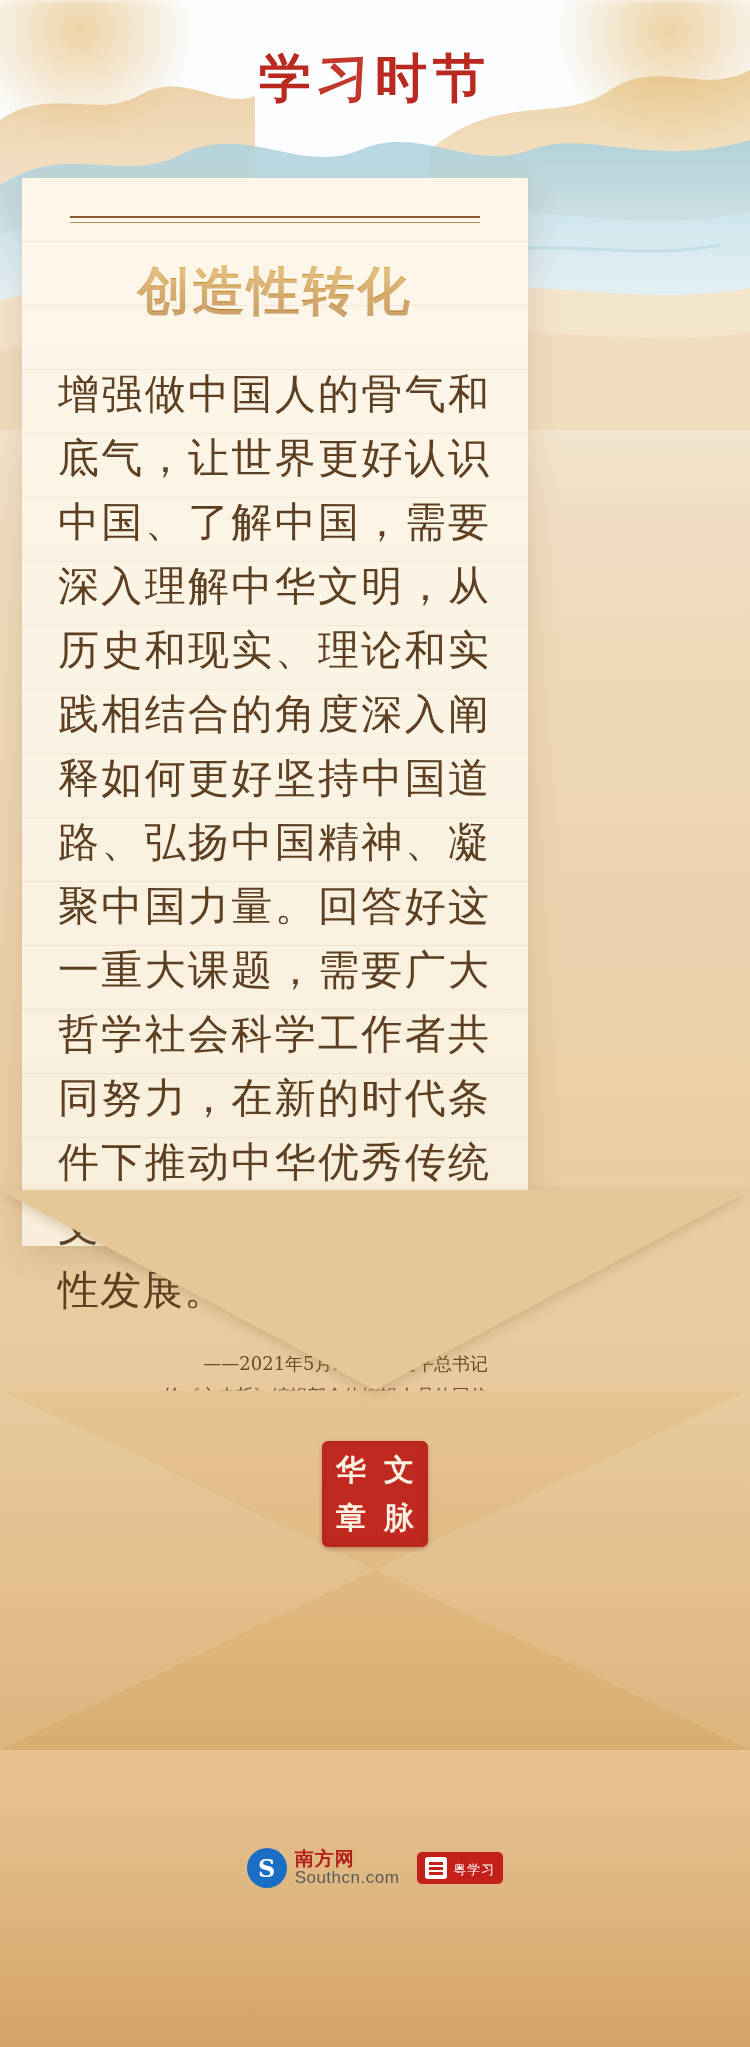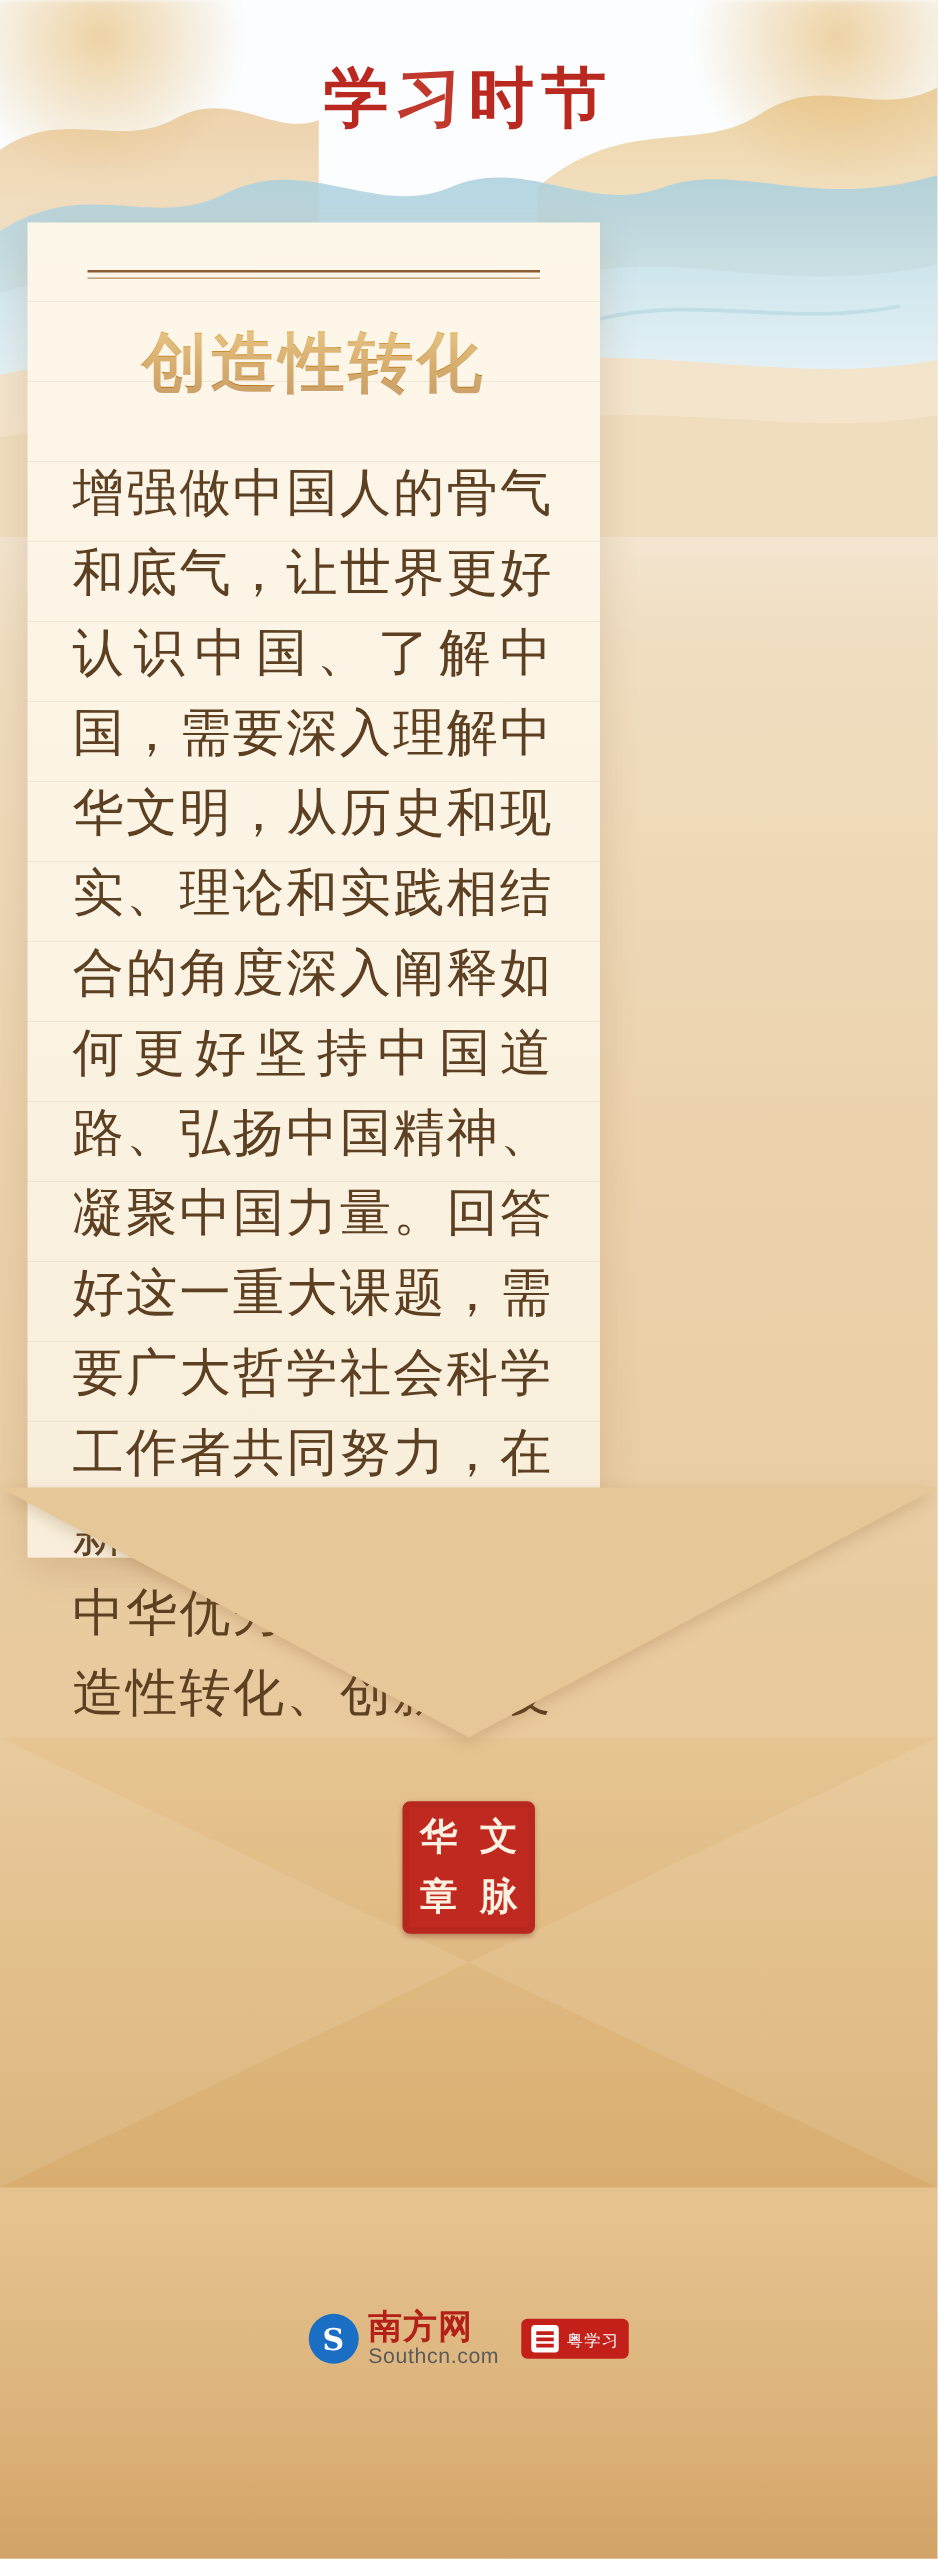--- a/index.html
+++ b/index.html
@@ -75,21 +75,21 @@
     display: inline-block;
     transform: skewX(-6deg) rotate(-3deg);
     color: #c0392c;
   }
 
   
   .paper {
     position: absolute;
     left: 22px;
     top: 178px;
-    width: 458px;
+    width: 506px;
     height: 1068px;
     background: linear-gradient(to bottom, #fdf7ea 0%, #fbf3e3 55%, #f8eedb 100%);
     box-shadow: 0 10px 30px rgba(120,80,40,0.18);
     z-index: 5;
   }
   .paper::after {
     
     content: "";
     position: absolute;
     left: 0; top: 0; right: 0; bottom: 0;
@@ -253,21 +253,21 @@
     font-family: "DejaVu Serif", serif;
     font-size: 24px;
     font-weight: 700;
     display: flex; align-items: center; justify-content: center;
   }
   .logo-words {
     line-height: 1.05;
   }
   .logo-cn {
     font-family: "DejaVu Serif", serif;
-    font-size: 27px;
+    font-size: 19px;
     font-weight: 700;
     color: #b32017;
     letter-spacing: 1px;
   }
   .logo-en {
     font-family: "Liberation Sans", sans-serif;
     font-size: 17px;
     color: #5b5b5b;
     letter-spacing: .5px;
   }

